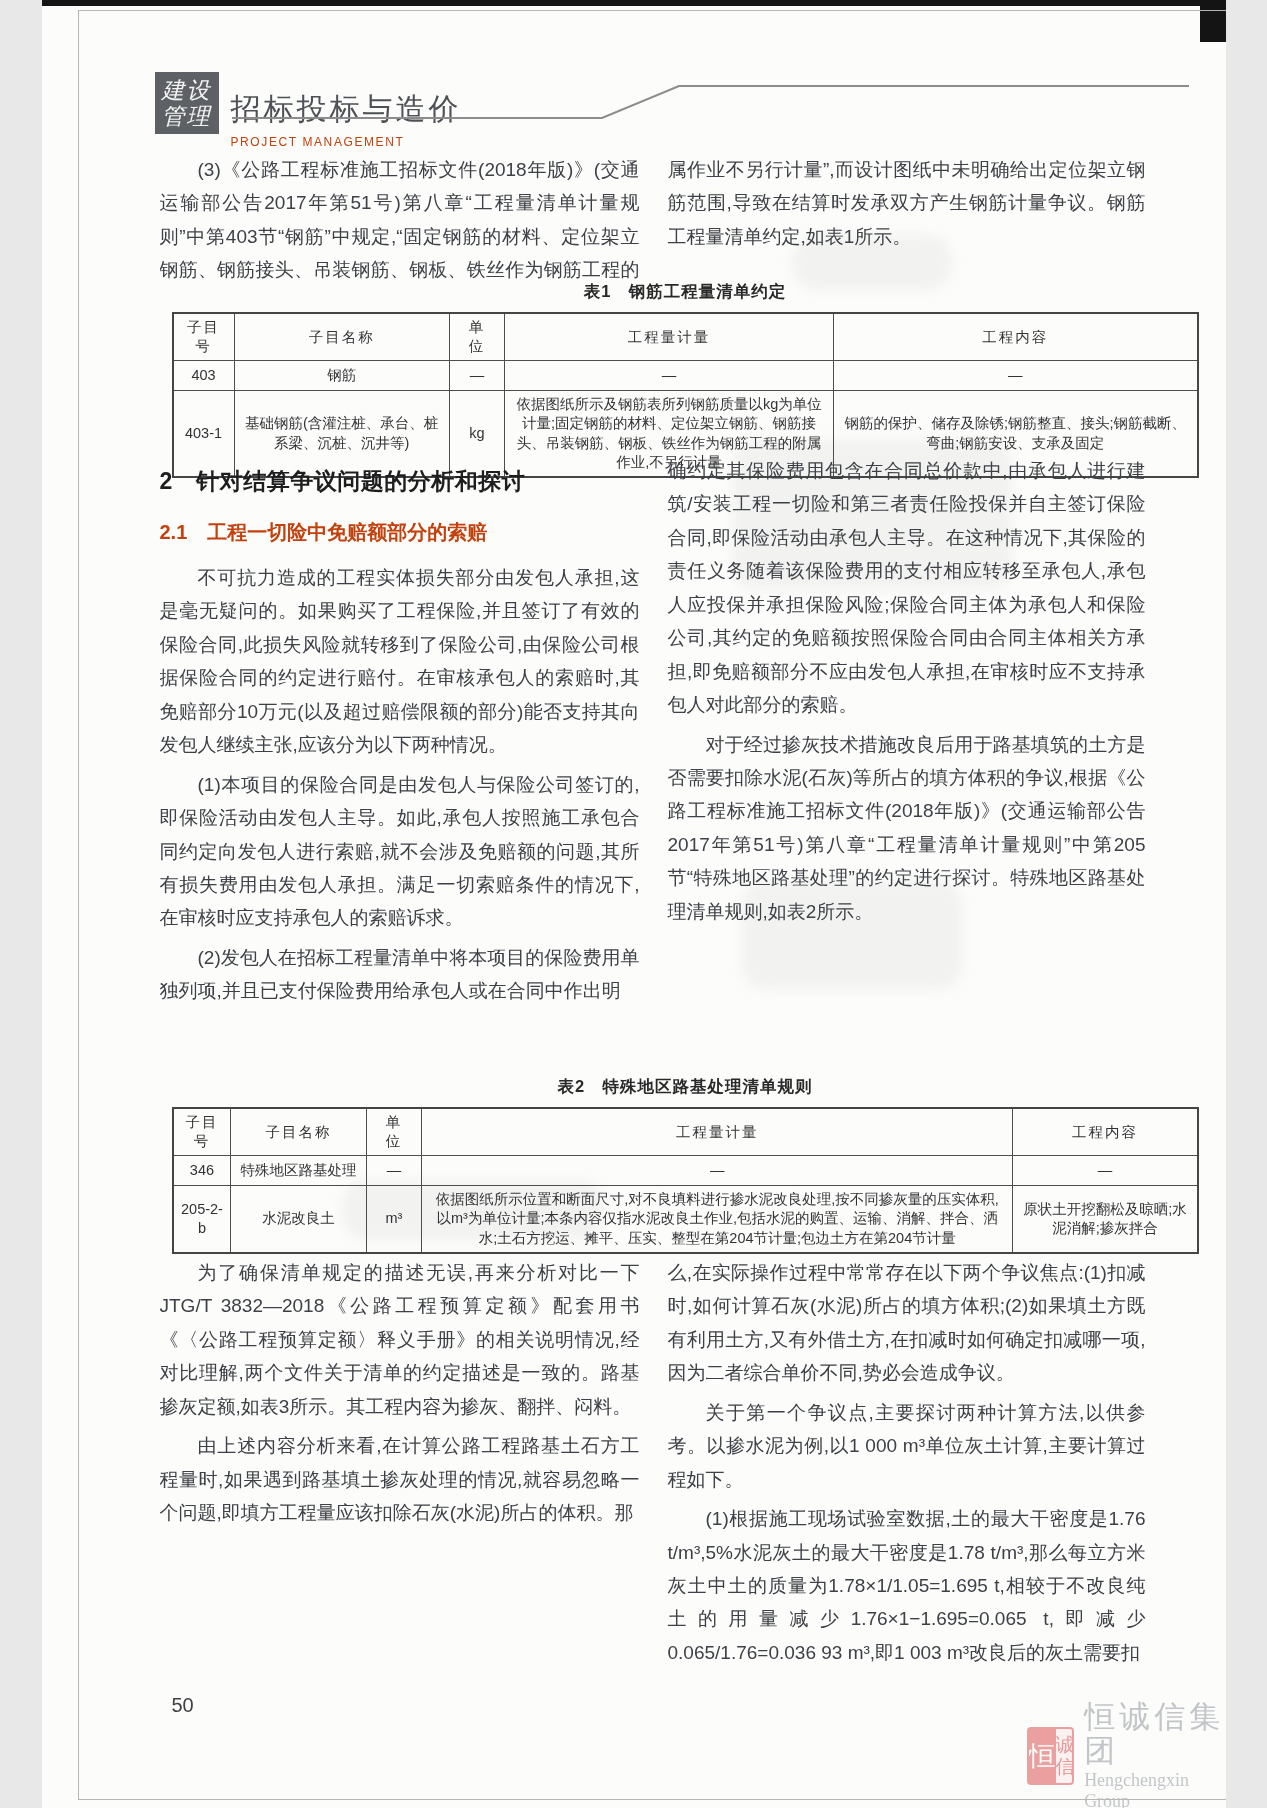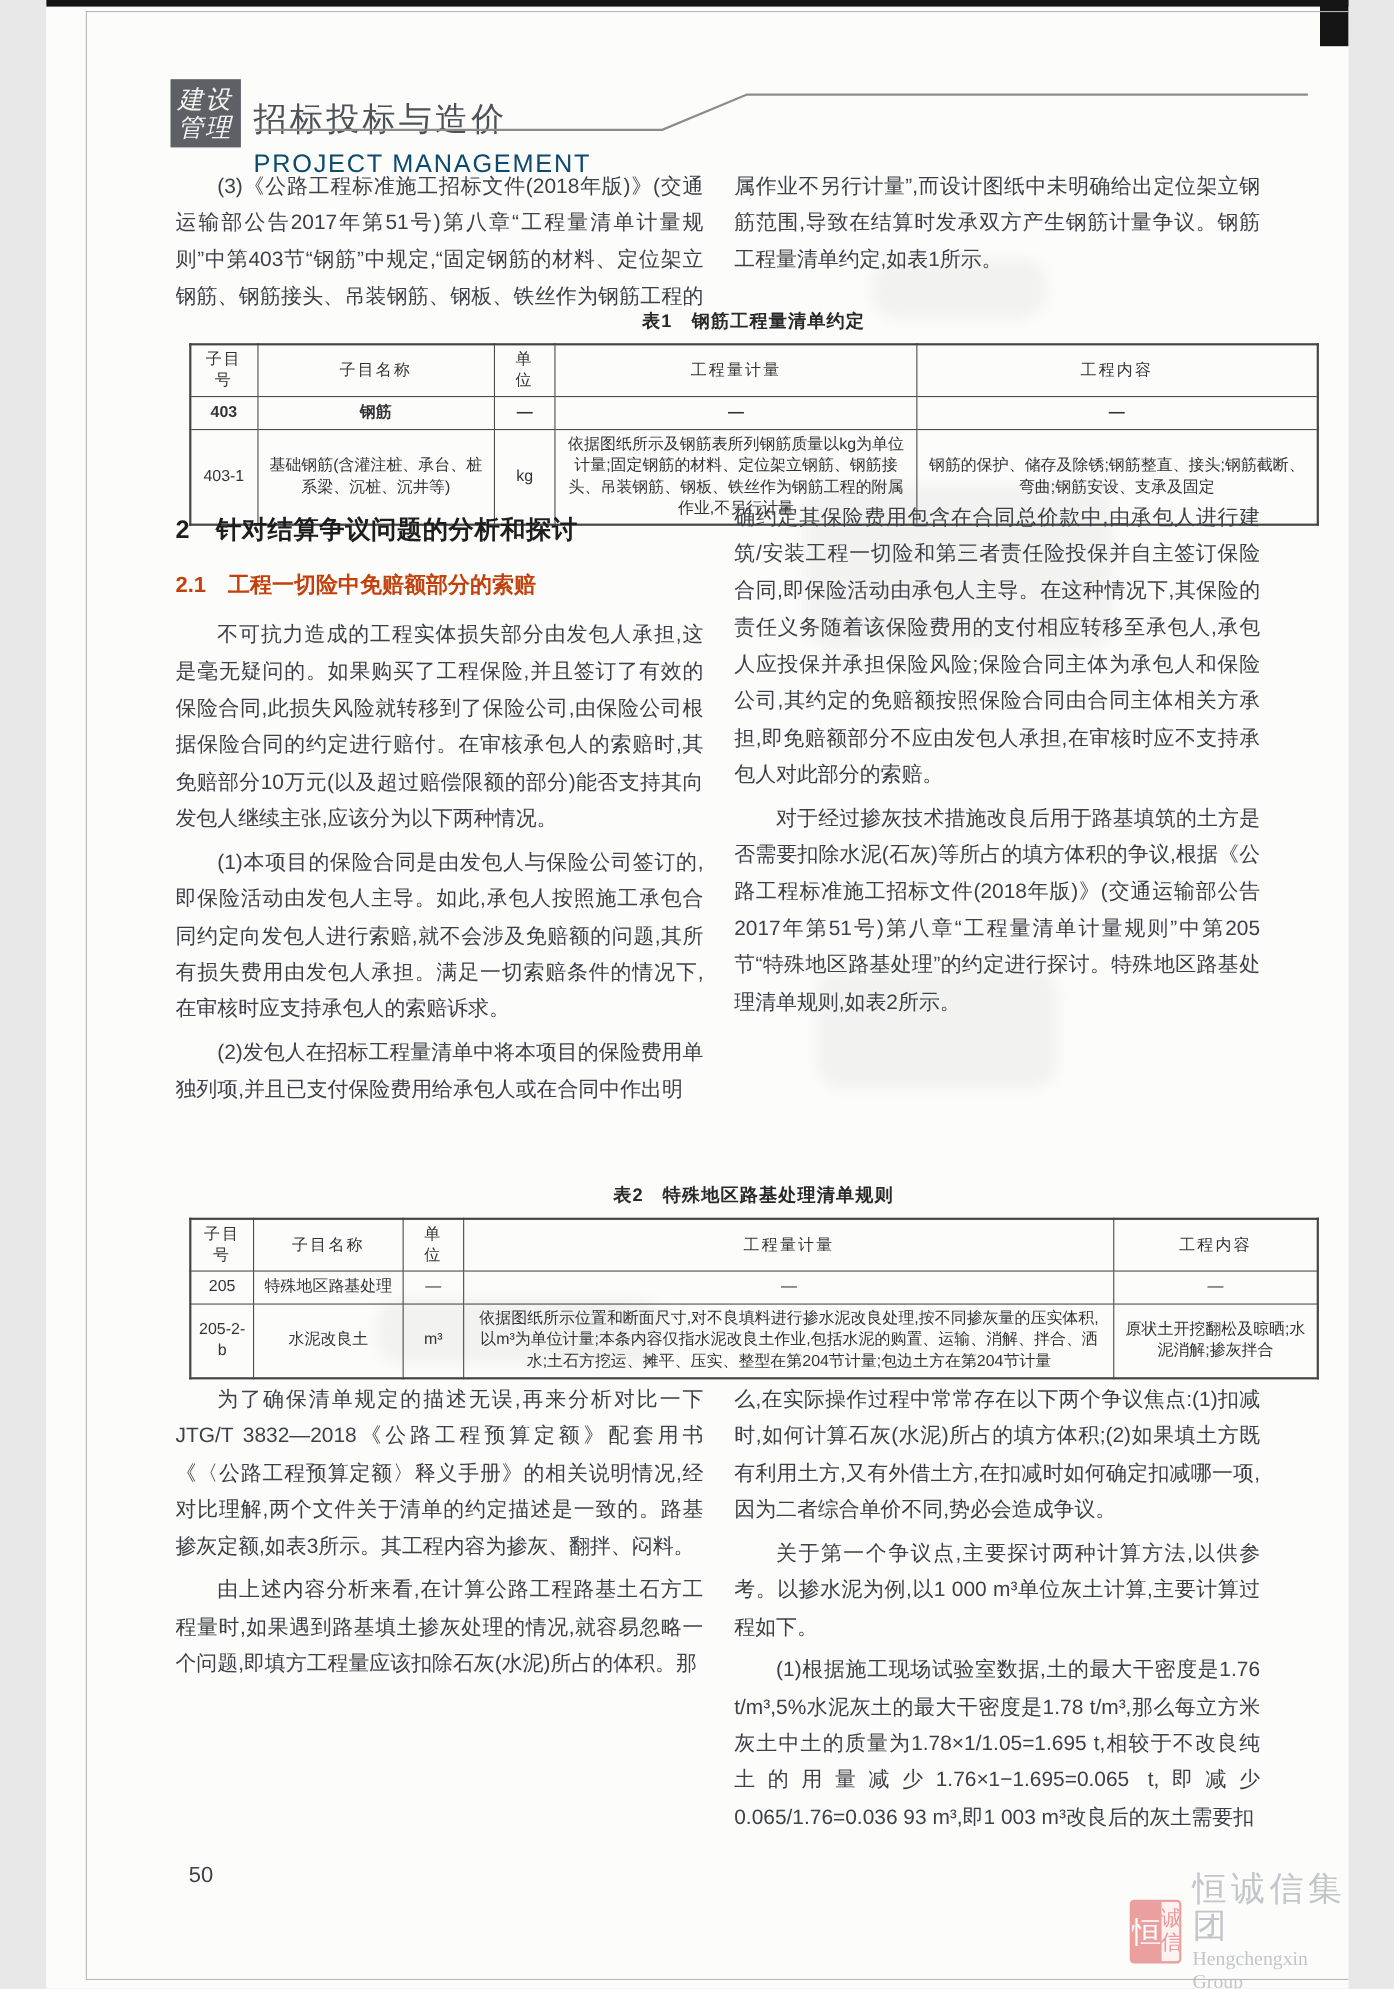--- a/index.html
+++ b/index.html
@@ -15,21 +15,21 @@
 
   
   .header { position:absolute; left:113px; top:72px; display:flex; align-items:flex-start; }
   .logo-box {
     width:64px; height:62px; background:#5d6165; color:#f4f4f2;
     display:flex; flex-direction:column; align-items:center; justify-content:center;
     font-style:italic; font-size:23px; line-height:1.15; letter-spacing:2px;
   }
   .masthead { margin-left:12px; }
   .title-cn { font-size:30px; color:#4e5257; letter-spacing:3px; line-height:1.15;margin-top:20px; }
-  .title-en { font-size:23px; color:#0c4a6e; letter-spacing:1.6px; margin-top:8px; }
+  .title-en { font-size:12px; color:#c2410c; letter-spacing:1.6px; margin-top:8px; }
   .header-rule { position:absolute; left:185px; top:70px; width:965px; height:62px; pointer-events:none; }
 
   
   .band { position:absolute; left:118px; width:986px; display:flex; }
   .col-l { width:480px; }
   .col-r { width:478px; margin-left:28px; }
   .para { text-align:justify; font-size:19px; line-height:1.76; margin:0 0 6px 0; }
   .indent { text-indent:2em; }
   .h-sec { font-size:23px; font-weight:bold; color:#1e1e1e; margin:14px 0 20px 0; letter-spacing:0.5px; }
   .h-sub { font-size:20px; font-weight:bold; color:#c2410c; margin:10px 0 14px 0; line-height:1.5; }
@@ -102,21 +102,21 @@
           <col style="width:35.5%">
       </colgroup>
       <tbody>
           <tr class="hdr">
         <td>子目号</td>
         <td>子目名称</td>
         <td>单　位</td>
         <td>工程量计量</td>
         <td>工程内容</td>
       </tr>
-      <tr style="height:30px;font-weight:bold;">
+      <tr style="height:30px;">
         <td>403</td>
         <td>钢筋</td>
         <td>—</td>
         <td>—</td>
         <td>—</td>
       </tr>
       <tr>
         <td>403-1</td>
         <td>基础钢筋(含灌注桩、承台、桩系梁、沉桩、沉井等)</td>
         <td>kg</td>
@@ -153,21 +153,21 @@
       </colgroup>
       <tbody>
           <tr class="hdr">
         <td>子目号</td>
         <td>子目名称</td>
         <td>单　位</td>
         <td>工程量计量</td>
         <td>工程内容</td>
       </tr>
       <tr style="height:30px;">
-        <td>205</td>
+        <td>346</td>
         <td>特殊地区路基处理</td>
         <td>—</td>
         <td>—</td>
         <td>—</td>
       </tr>
       <tr>
         <td>205-2-b</td>
         <td>水泥改良土</td>
         <td>m³</td>
         <td>依据图纸所示位置和断面尺寸,对不良填料进行掺水泥改良处理,按不同掺灰量的压实体积,以m³为单位计量;本条内容仅指水泥改良土作业,包括水泥的购置、运输、消解、拌合、洒水;土石方挖运、摊平、压实、整型在第204节计量;包边土方在第204节计量</td>

